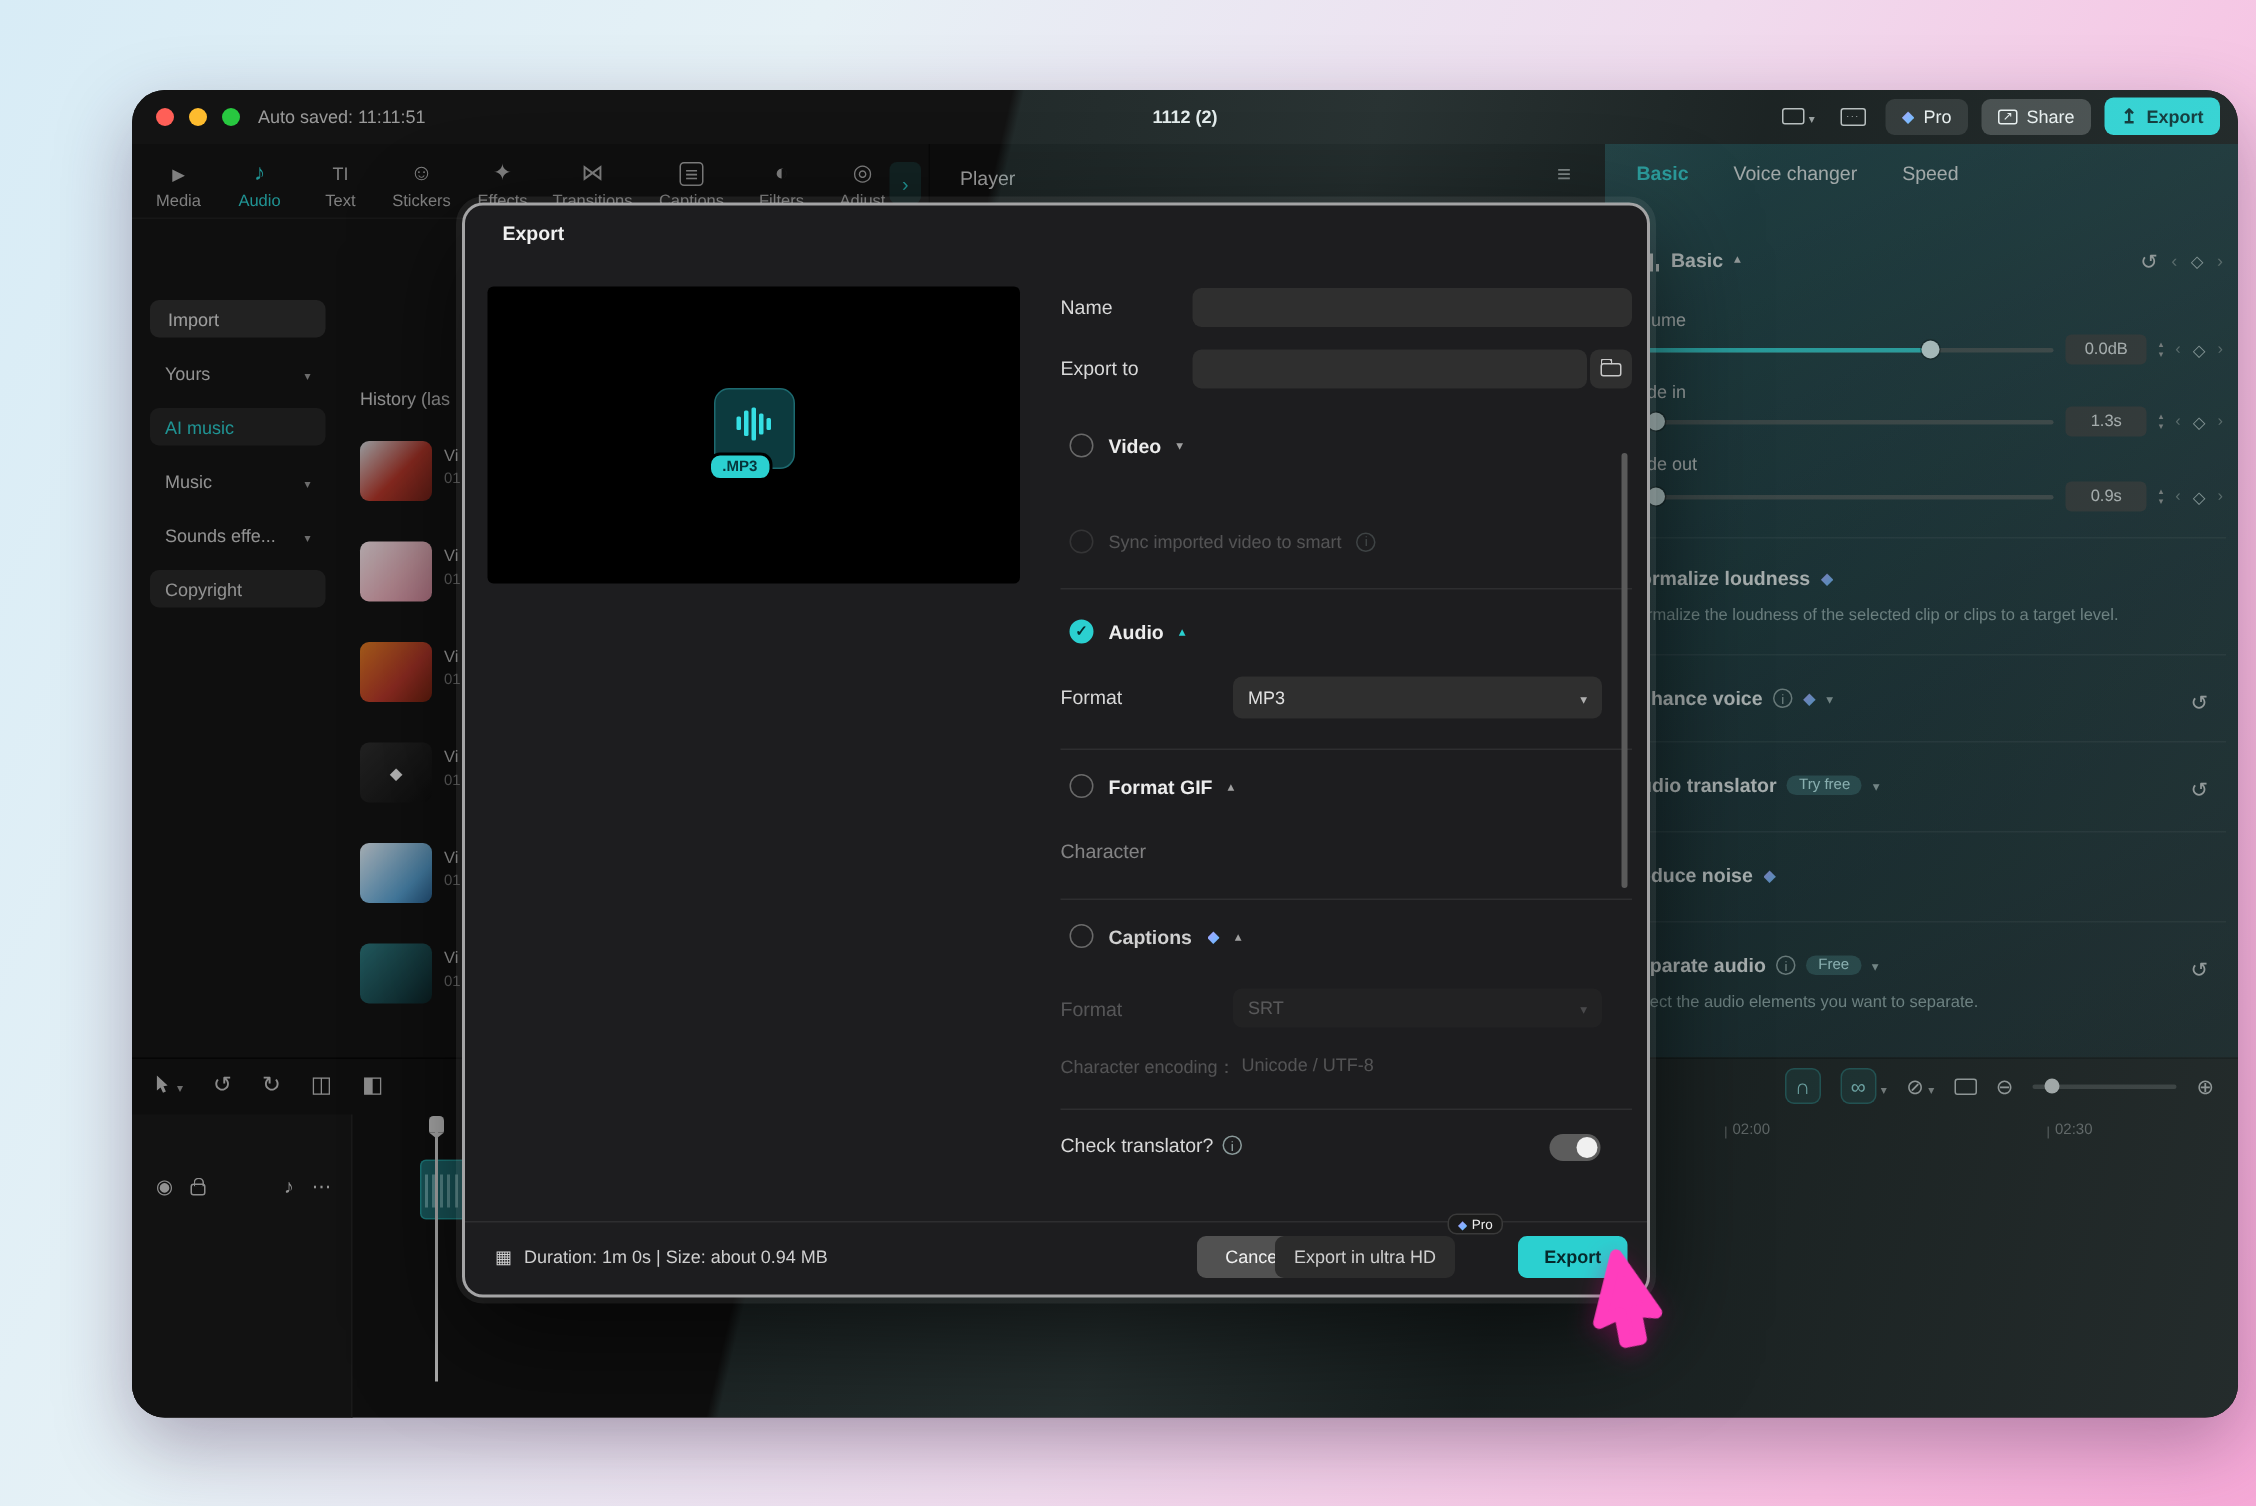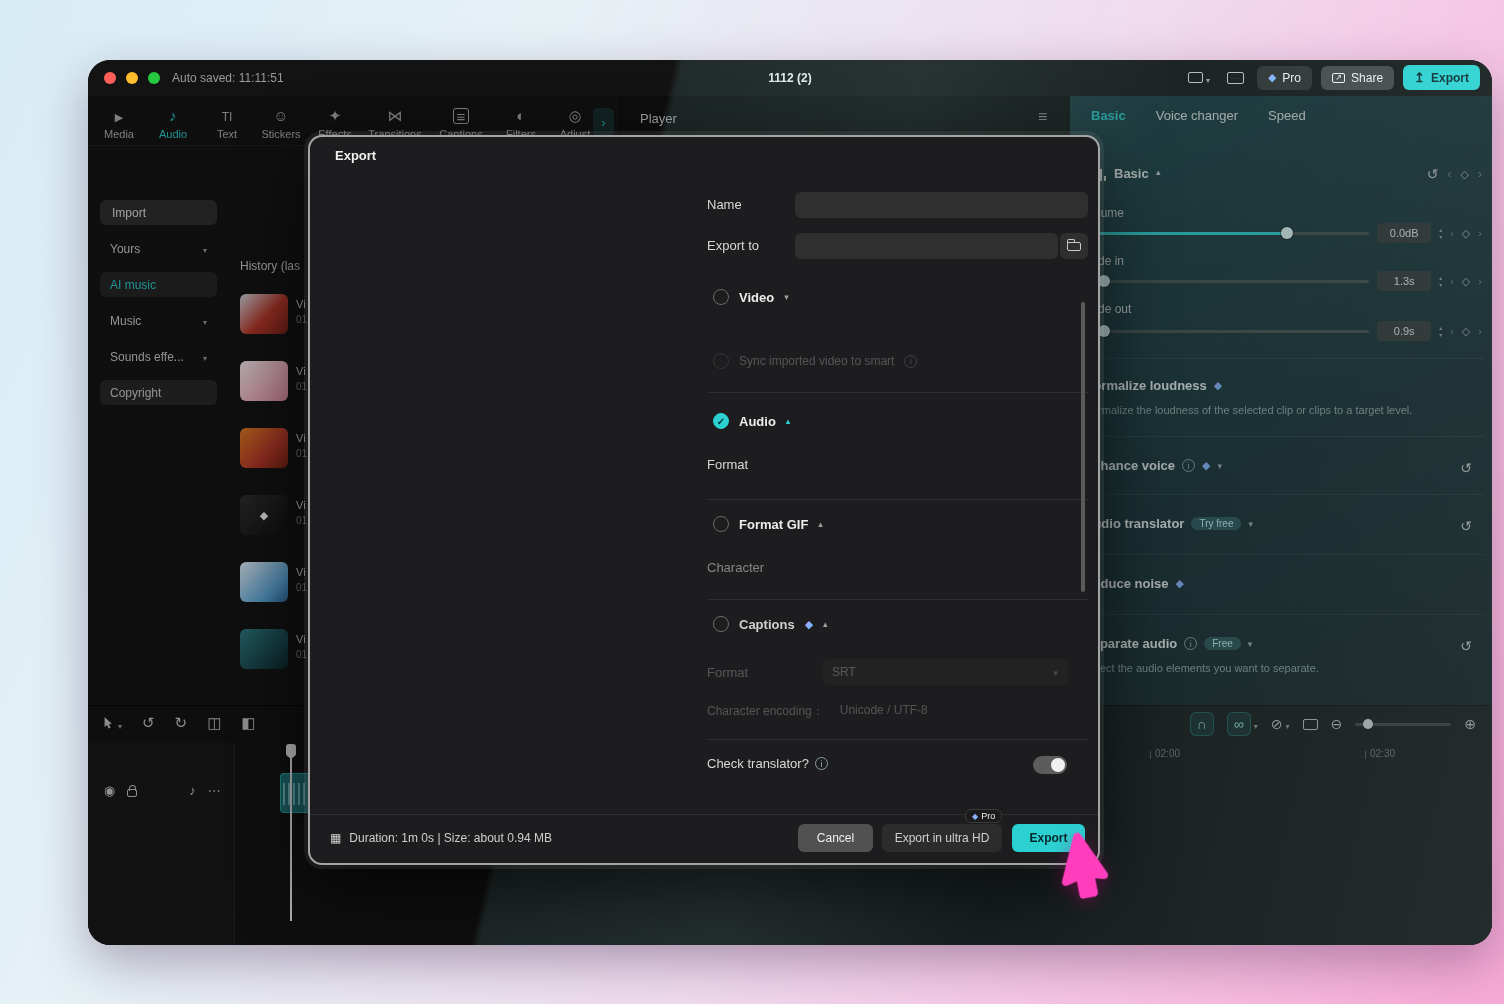--- a/index.html
+++ b/index.html
@@ -183,30 +183,30 @@
   .sect-row{ position:absolute; left:403px; display:flex; align-items:center; gap:10px; }
   .cb{ width:16px; height:16px; border-radius:50%; border:1.5px solid #6a6a6a; flex:none; }
   .cb.checked{ background:#2bd0d0; border-color:#2bd0d0; display:flex; align-items:center; justify-content:center; color:#05292b; font-size:10px; font-weight:bold; }
   .cb.checked::after{ content:'✓'; }
   .sect-label{ font-size:13px; font-weight:bold; color:#ececec; }
   .dim{ opacity:.3; }
   .dim2{ opacity:.55; }
   .dlg-divider{ position:absolute; left:397px; width:381px; height:1px; background:rgba(255,255,255,.08); }
   .dropdown{ position:absolute; left:512px; width:246px; height:28px; background:#2f2f2f; border-radius:6px; display:flex; align-items:center; justify-content:space-between; padding:0 10px; font-size:12px; color:#e0e0e0; }
   .dd-chev::after{ content:'▾'; font-size:9px; color:#b0b0b0; }
-  .enc-row{ position:absolute; left:397px; display:flex; gap:16px; font-size:12px; color:#cfcfcf; }
+  .enc-row{ position:absolute; left:397px; display:flex; gap:4px; font-size:12px; color:#cfcfcf; }
   .toggle{ position:absolute; left:723px; width:34px; height:18px; background:#5c5c5c; border-radius:9px; }
   .toggle .knob{ position:absolute; right:2px; top:2px; width:14px; height:14px; border-radius:50%; background:#f0f0f0; }
   .dlg-scrollbar{ position:absolute; left:771px; top:165px; width:4px; height:290px; background:#5a5a5a; border-radius:2px; }
   .dlg-footer-line{ position:absolute; left:0; top:677px; width:100%; height:1px; background:rgba(255,255,255,.08); }
   .i-film::after{ content:'▦'; }
   .footer-info{ position:absolute; left:20px; top:694px; display:flex; align-items:center; gap:8px; color:#cfcfcf; font-size:12px; }
   .dlg-btn{ position:absolute; top:687px; height:28px; border-radius:6px; display:flex; align-items:center; justify-content:center; font-size:12px; }
   .btn-cancel{ left:488px; width:75px; background:#515151; color:#f0f0f0; }
-  .btn-ultra{ left:572px; width:120px; background:#2c2c2c; color:#cfcfcf; }
+  .btn-ultra{ left:540px; width:120px; background:#2c2c2c; color:#cfcfcf; }
   .pro-mini{ position:absolute; left:655px; top:672px; background:#1b1b1b; border:1px solid #3a3a3a; border-radius:6px; padding:1px 6px; display:flex; align-items:center; gap:3px; font-size:9px; color:#eee; z-index:2; }
   .btn-export{ left:702px; width:73px; background:#2bd0d0; color:#05292b; font-weight:bold; }
 
   
   .big-cursor{ position:absolute; left:1056px; top:834px; z-index:50; transform:rotate(14deg); filter:drop-shadow(0 4px 8px rgba(205,0,125,.35)); }
 
   .cursor-tool-svg{ display:inline-block; }
 </style>
 </head>
 <body>
@@ -549,20 +549,32 @@
       <div class="ph-handle"></div>
     </div>
 
     <div class="backdrop"></div>
     <div class="beam"></div>
   </div>
 
   <div class="dialog">
     <div class="dlg-title">Export</div>
 
+    <div class="dlg-preview">
+      <div class="mp3-wrap">
+        <div class="mp3-icon">
+            <i></i>
+            <i></i>
+            <i></i>
+            <i></i>
+            <i></i>
+          </div>
+        <div class="mp3-badge">.MP3</div>
+      </div>
+    </div>
 
     <span class="dlg-label" style="top:60px;">Name</span>
     <input class="dlg-input" style="left: 485px; top: 55px; width: 293px;">
 
     <span class="dlg-label" style="top:101px;">Export to</span>
     <input class="dlg-input" style="left: 485px; top: 96px; width: 263px;">
     <span class="folder-btn">
         <span class="folder-ic"></span>
       </span>
 
@@ -580,20 +592,24 @@
 
     <div class="dlg-divider" style="top:255px;"></div>
 
     <div class="sect-row" style="top:276px;">
       <span class="cb checked"></span>
       <span class="sect-label">Audio</span>
       <span class="feat-chev i-chevu" style="color:#2bd0d0;"></span>
     </div>
 
     <span class="dlg-label" style="top:320px;">Format</span>
+    <div class="dropdown" style="top:314px;">
+      <span>MP3</span>
+      <span class="dd-chev"></span>
+    </div>
 
     <div class="dlg-divider" style="top:362px;"></div>
 
     <div class="sect-row" style="top:379px;">
       <span class="cb"></span>
       <span class="sect-label">Format GIF</span>
       <span class="feat-chev i-chevu" style="color:#a0a0a0;"></span>
     </div>
 
     <span class="dlg-label dim2" style="top:423px;">Character</span>

